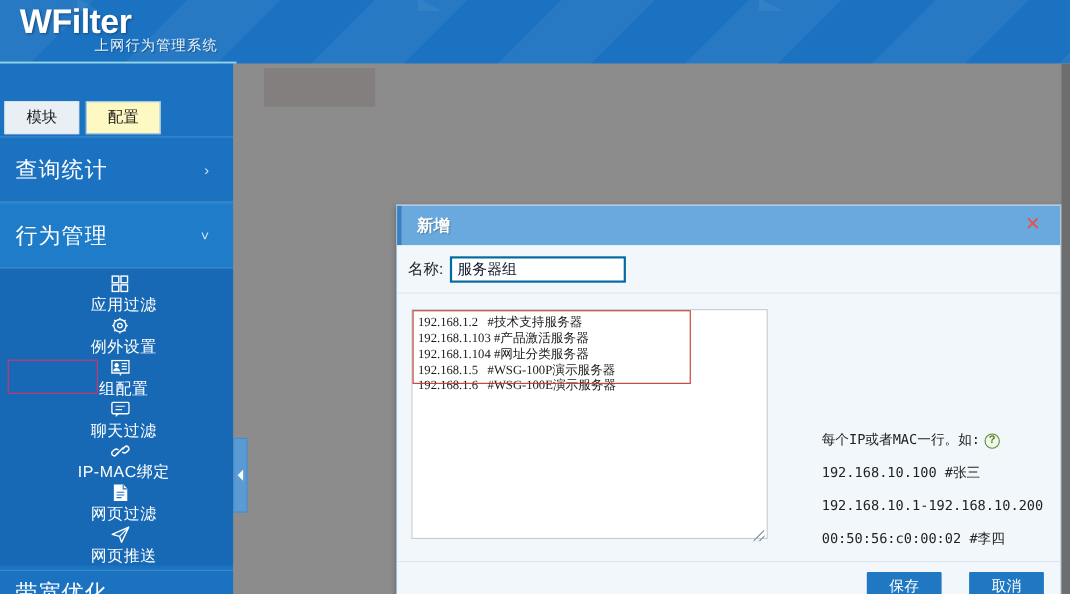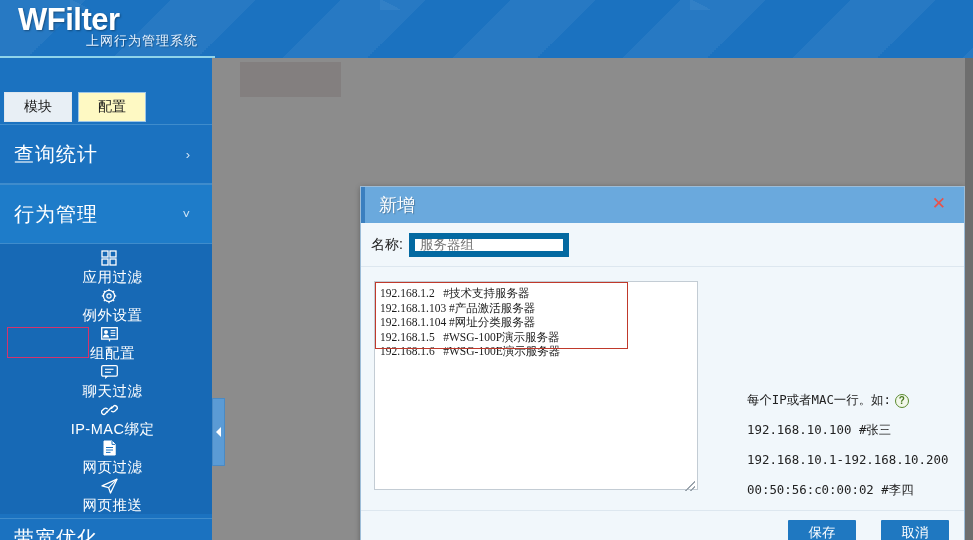--- a/index.html
+++ b/index.html
@@ -125,38 +125,38 @@
     background: #f0f6fb; border: 1px solid #9dbdd8;
     box-shadow: 0 1px 5px rgba(0,0,0,0.3);
     z-index: 40; overflow: hidden;
   }
   .dlg-title {
     position: relative; height: 36px; background: #6aa9dd;
     border-left: 4px solid #3a7fbf;
     display: flex; align-items: center; padding-left: 14px;
   }
   .dlg-title .t-text {
-    font-size: 18px; font-weight: normal; color: #ffffff;
+    font-size: 15px; font-weight: bold; color: #ffffff;
     text-shadow: 1px 1px 1px rgba(0,0,0,0.25);
   }
   .dlg-close {
     position: absolute; right: 18px; top: 9px;
     font-size: 17px; font-weight: bold; color: #e8524a; cursor: pointer;
     line-height: 16px;
   }
   .dlg-body { position: relative; height: 287px; background: #f1f7fb; }
 
   .name-row {
     height: 44px; display: flex; align-items: center; padding-left: 10px;
     border-bottom: 1px solid #dde7ef;
   }
   .name-label { font-size: 14px; color: #222; margin-right: 6px; }
   .name-input {
-    width: 160px; height: 24px; border: 6px solid #0369a1; background: #ffffff;
-    font-size: 13.5px; color: #737373; padding: 0 5px;
+    width: 160px; height: 24px; border: 2px solid #0369a1; background: #ffffff;
+    font-size: 13.5px; color: #0f172a; padding: 0 5px;
     font-family: "Liberation Sans", "DejaVu Sans", sans-serif;
   }
 
   .body-inner { position: relative; padding: 14px 0 0 13px; }
   .ta-wrap { position: relative; width: 324px; }
   .ip-textarea {
     width: 324px; height: 209px; background: #ffffff;
     border: 1px solid #c3ccd4; resize: none;
     font-family: Liberation Serif, serif;
     font-size: 11.5px; line-height: 14.5px; color: #1a1a1a;

